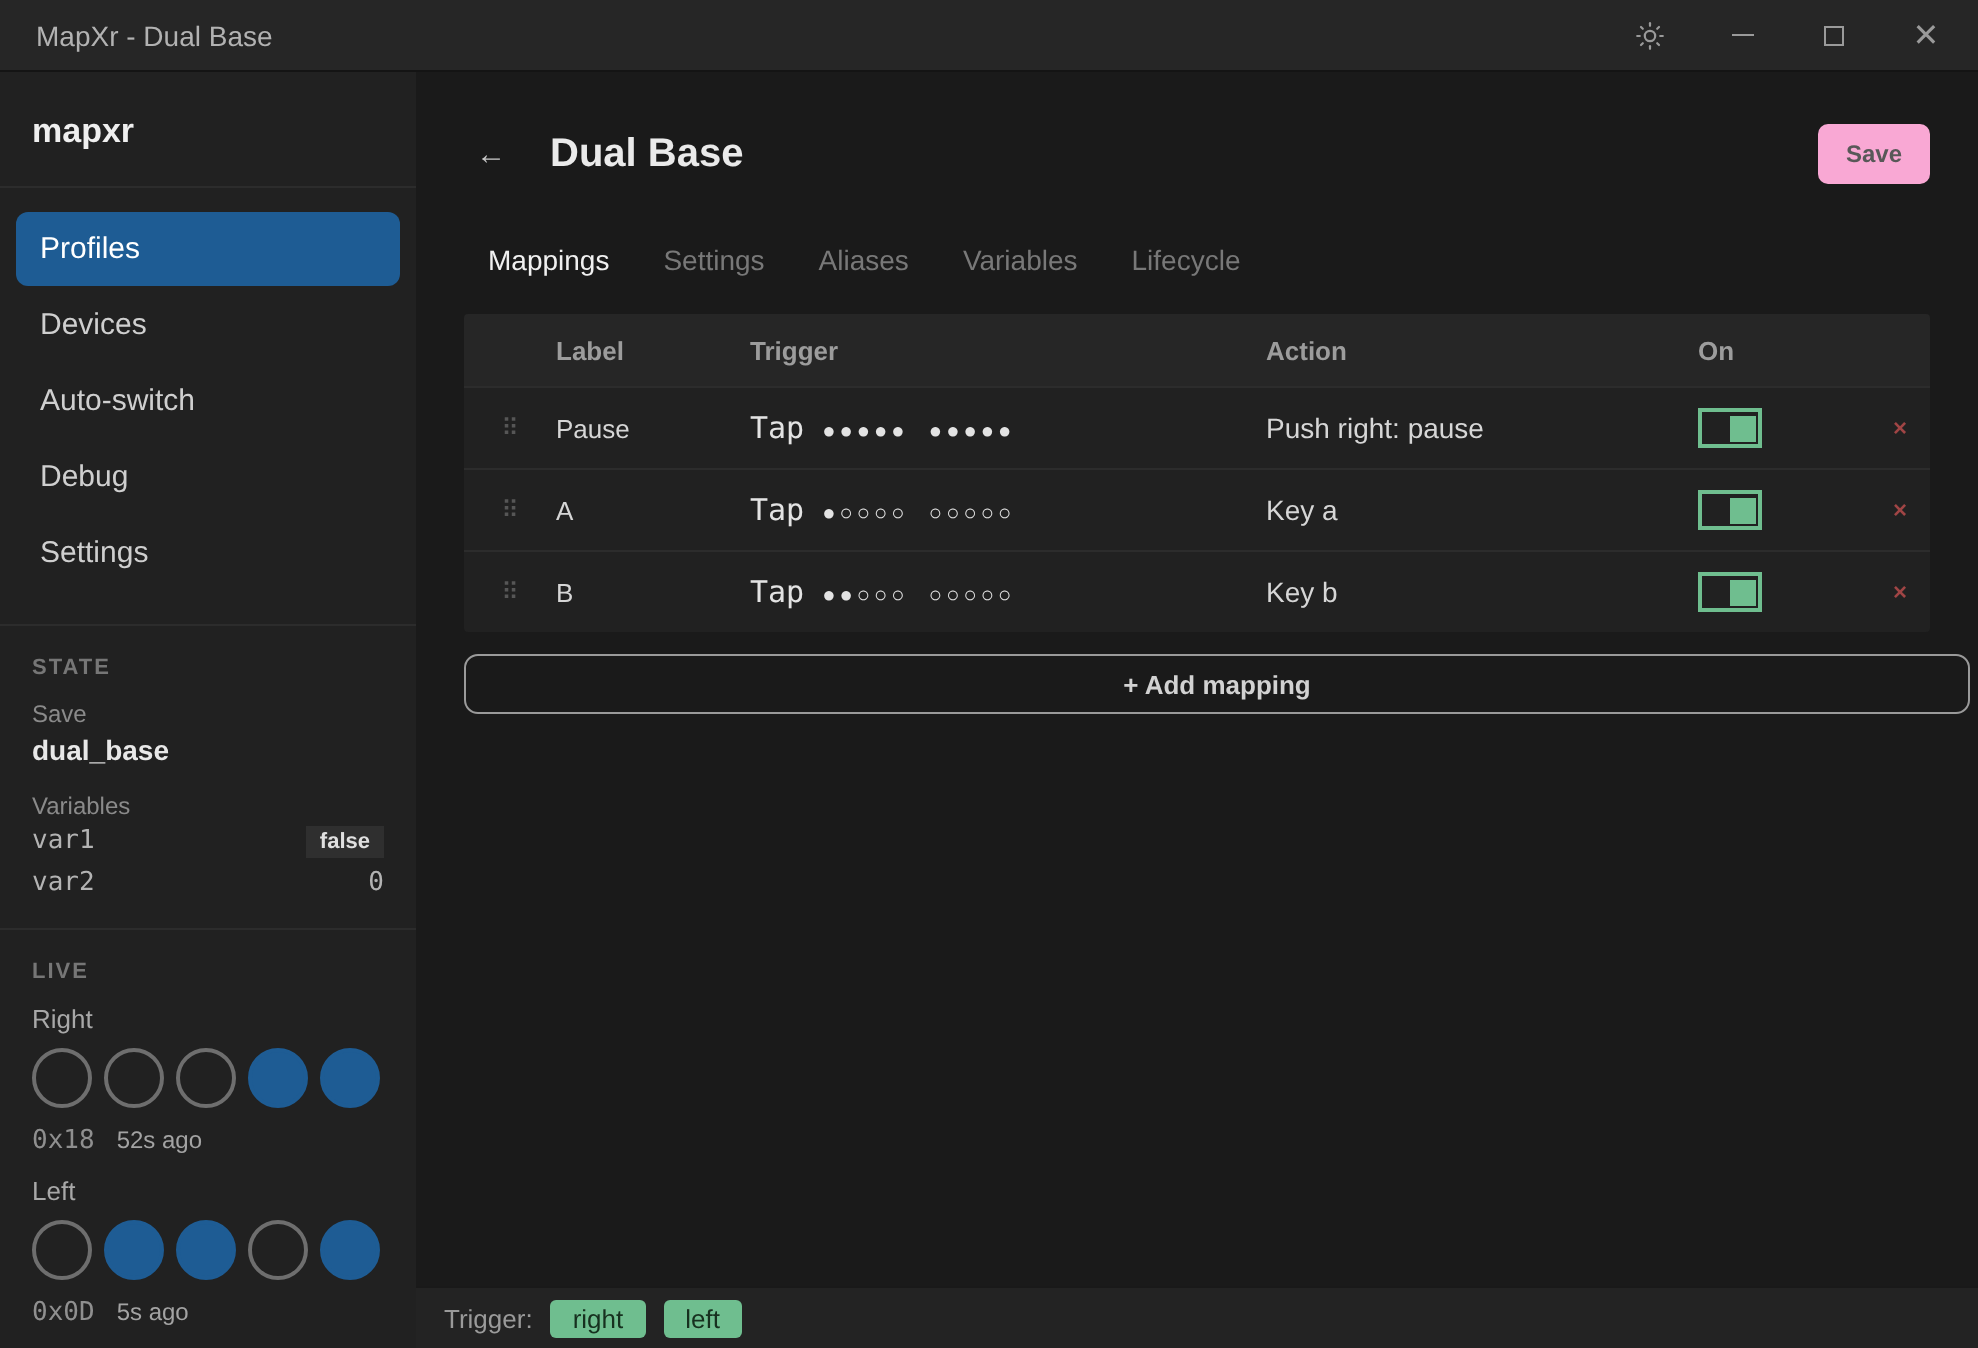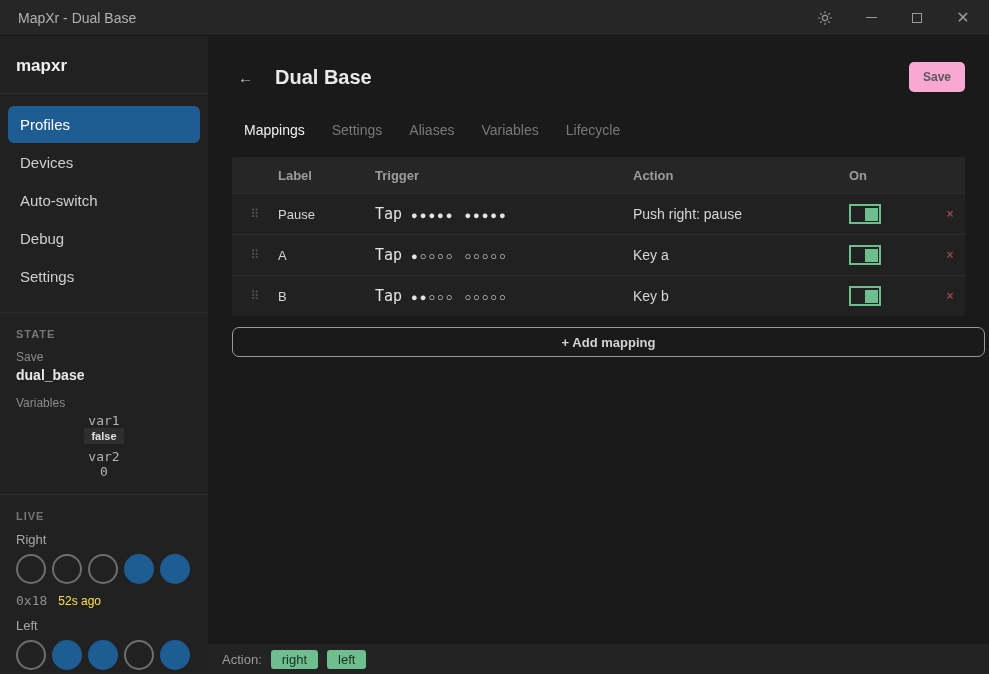--- a/index.html
+++ b/index.html
@@ -33,32 +33,32 @@
   .nav { padding:12px 8px 6px; }
   .nav-item { padding:10px 12px; margin-bottom:1px; border-radius:6px; font-size:15px;
     color:#cfcfcf; cursor:default; }
   .nav-item.active { background:var(--accent); color:#ffffff; }
   .side-divider { border-top:1px solid #2c2c2c; margin-top:10px; }
   .side-section { padding:0 16px; }
   .side-header { font-size:11px; font-weight:bold; letter-spacing:1px; color:#767676;
     margin:15px 0 10px; }
   .side-label { font-size:12px; color:#8a8a8a; margin-bottom:3px; }
   .layer-value { font-size:14px; font-weight:bold; color:#e8e8e8; margin-bottom:13px; }
-  .var-row { display:flex; align-items:center; justify-content:space-between;
-    margin-bottom:5px;flex-direction:column; }
+  .var-row { display:flex; justify-content:space-between;
+    margin-bottom:5px; }
   .var-name { font-size:13px; color:#b3b3b3; }
   .var-chip { background:#2f2f2f; color:#e0e0e0; font-size:11px; padding:2px 7px;font-weight:bold; }
   .var-plain { font-size:13px; color:#b3b3b3; }
   .live-device-name { font-size:13px; color:#a8a8a8; margin:8px 0 7px; }
   .led-row { display:flex; gap:6px; }
   .led { width:30px; height:30px; border-radius:50%; border:2px solid #6e6e6e; }
   .led.on { background:var(--accent); border-color:var(--accent); }
   .led-meta { display:flex; align-items:baseline; gap:11px; margin:9px 0 10px; }
   .led-code { font-size:13px; color:#8f8f8f; }
-  .led-ago { font-size:12px; color:#fde047; }
+  .led-ago { font-size:12px; color:#a3a3a3; }
 
   
   .content { flex:1; padding:0 24px; min-height:0; }
   .page-header { display:flex; align-items:center; margin:26px 0 0 6px; }
   .back-btn { font-size:15px; color:#c8c8c8; margin-right:22px; cursor:default; }
   .page-title { font-size:20px; font-weight:bold; color:#eaeaea; }
   .save-btn { margin-left:auto; background:#f9a8d4; color:#585858; font-weight:bold;
     font-size:12px; border:none; border-radius:5px; padding:8px 14px; }
   .tabs { display:flex; gap:27px; margin:30px 0 0 12px; }
   .tab { font-size:14px; color:#787878; cursor:default; }
@@ -256,18 +256,18 @@
               </span>
             </span>
           <span class="delete-btn">×</span>
         </div>
       </div>
 
       <button class="add-btn">+ Add mapping</button>
     </div>
 
     <div class="statusbar">
-      <span class="statusbar-label">Action:</span>
+      <span class="statusbar-label">Trigger:</span>
       <span class="device-badge">right</span>
       <span class="device-badge">left</span>
     </div>
   </div>
 </div>
 
 </body></html>

